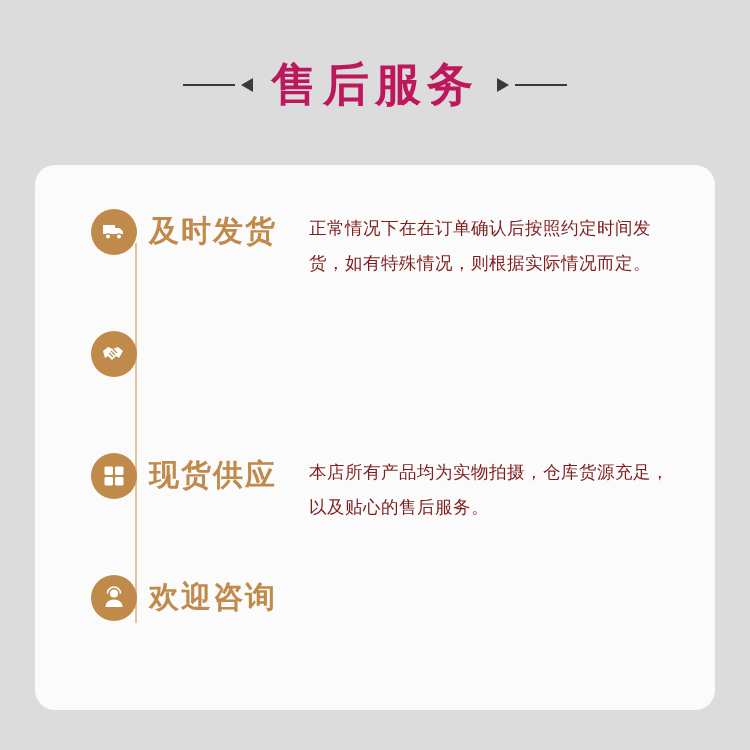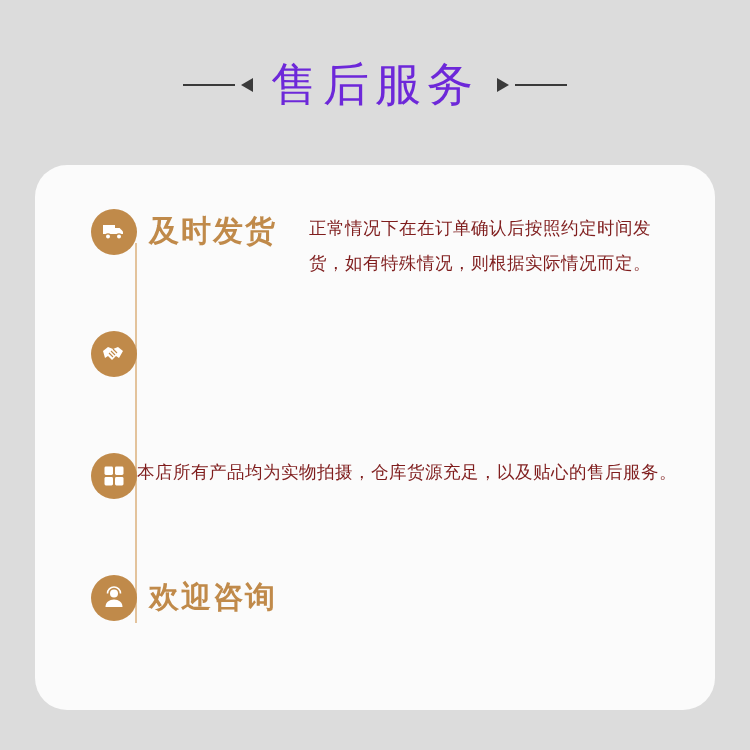--- a/index.html
+++ b/index.html
@@ -24,23 +24,23 @@
   
   .header {
     display: flex;
     align-items: center;
     justify-content: center;
     height: 170px;
     gap: 18px;
   }
   .title-text {
     font-size: 46px;
-    font-weight: normal;
+    font-weight: bold;
     letter-spacing: 6px;
-    color: #6d28d9;
+    color: #be185d;
     font-family: "Liberation Serif", "DejaVu Serif", serif;
     line-height: 1;
   }
   .orn {
     display: flex;
     align-items: center;
     gap: 6px;
   }
   .orn .bar {
     display: block;
@@ -62,21 +62,21 @@
   }
 
   
   .card {
     position: absolute;
     left: 35px;
     top: 165px;
     width: 680px;
     height: 545px;
     background: #fbfbfb;
-    border-radius: 32px;
+    border-radius: 20px;
     box-sizing: border-box;
   }
 
   .list {
     position: relative;
     padding: 42px 0 0 0;
   }
 
   
   .connector {
@@ -180,20 +180,21 @@
 
       <div class="row">
         <span class="icon-wrap">
           <svg width="24" height="24" viewBox="0 0 24 24" fill="none">
             <rect x="2.5" y="2.5" width="8.5" height="8.5" rx="1.4" fill="#fff"></rect>
             <rect x="13" y="2.5" width="8.5" height="8.5" rx="1.4" fill="#fff"></rect>
             <rect x="2.5" y="13" width="8.5" height="8.5" rx="1.4" fill="#fff"></rect>
             <rect x="13" y="13" width="8.5" height="8.5" rx="1.4" fill="#fff"></rect>
           </svg>
         </span>
+        <div class="label">现货供应</div>
         <div class="desc">本店所有产品均为实物拍摄，仓库货源充足，以及贴心的售后服务。</div>
       </div>
 
       <div class="row">
         <span class="icon-wrap">
           <svg width="26" height="26" viewBox="0 0 26 26" fill="none">
             <circle cx="13" cy="8.5" r="4" fill="#fff"></circle>
             <path d="M4.5 22c0-4.7 3.8-7.5 8.5-7.5s8.5 2.8 8.5 7.5z" fill="#fff"></path>
             <path d="M6.5 8.5a6.5 6.5 0 0113 0" stroke="#fff" stroke-width="1.6" fill="none"></path>
           </svg>

